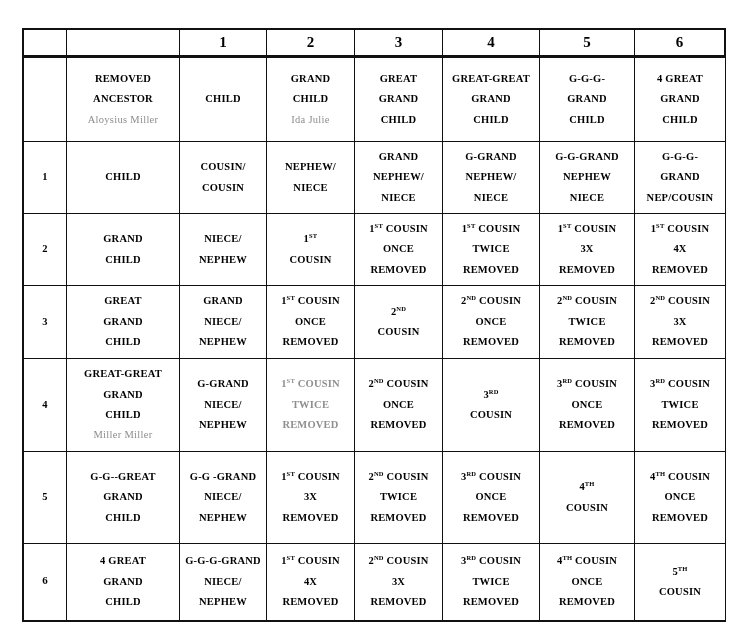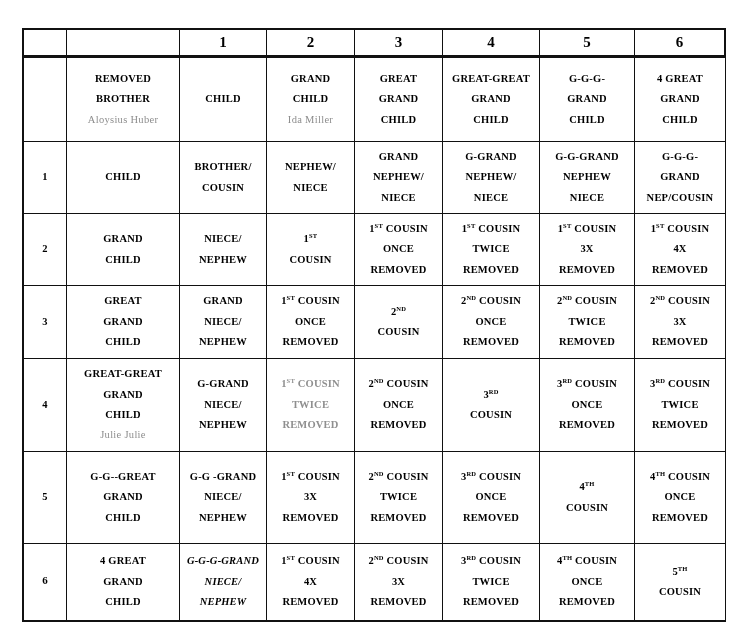--- a/index.html
+++ b/index.html
@@ -145,30 +145,30 @@
           <td style="width: 88px;">2</td>
           <td style="width: 88px;">3</td>
           <td style="width: 97px;">4</td>
           <td style="width: 95px;">5</td>
           <td class="last-col" style="width: 91px;">6</td>
         </tr>
         <tr class="r-ancestor body-row-0">
           <td class="rownum first-col blank" style="width: 45px;"></td>
           <td class="valign-mid" style="width: 113px;">
             <span class="cl">REMOVED</span>
-            <span class="cl">BROTHER</span>
-            <span class="cl gray">Aloysius Huber</span>
+            <span class="cl">ANCESTOR</span>
+            <span class="cl gray">Aloysius Miller</span>
           </td>
           <td class="valign-mid" style="width: 87px;">
             <span class="cl">CHILD</span>
           </td>
           <td class="valign-mid" style="width: 88px;">
             <span class="cl">GRAND</span>
             <span class="cl">CHILD</span>
-            <span class="cl gray">Ida Miller</span>
+            <span class="cl gray">Ida Julie</span>
           </td>
           <td class="valign-mid" style="width: 88px;">
             <span class="cl">GREAT</span>
             <span class="cl">GRAND</span>
             <span class="cl">CHILD</span>
           </td>
           <td class="valign-mid" style="width: 97px;">
             <span class="cl">GREAT-GREAT</span>
             <span class="cl">GRAND</span>
             <span class="cl">CHILD</span>
@@ -183,21 +183,21 @@
             <span class="cl">GRAND</span>
             <span class="cl">CHILD</span>
           </td>
         </tr>
         <tr class="r1">
           <td class="rownum first-col" style="width: 45px;">1</td>
           <td class="valign-low" style="width: 113px;">
             <span class="cl">CHILD</span>
           </td>
           <td class="valign-top" style="width: 87px;">
-            <span class="cl">BROTHER/</span>
+            <span class="cl">COUSIN/</span>
             <span class="cl">COUSIN</span>
           </td>
           <td class="valign-top" style="width: 88px;">
             <span class="cl">NEPHEW/</span>
             <span class="cl">NIECE</span>
           </td>
           <td class="valign-top" style="width: 88px;">
             <span class="cl">GRAND</span>
             <span class="cl">NEPHEW/</span>
             <span class="cl">NIECE</span>
@@ -289,21 +289,21 @@
             <span class="cl">3X</span>
             <span class="cl">REMOVED</span>
           </td>
         </tr>
         <tr class="r4">
           <td class="rownum first-col" style="width: 45px;">4</td>
           <td class="valign-top" style="width: 113px;">
             <span class="cl">GREAT-GREAT</span>
             <span class="cl">GRAND</span>
             <span class="cl">CHILD</span>
-            <span class="cl gray">Julie Julie</span>
+            <span class="cl gray">Miller Miller</span>
           </td>
           <td class="valign-top" style="width: 87px;">
             <span class="cl">G-GRAND</span>
             <span class="cl">NIECE/</span>
             <span class="cl">NEPHEW</span>
           </td>
           <td class="valign-top graycell" style="width: 88px;">
             <span class="cl">1<sup>ST</sup> COUSIN</span>
             <span class="cl">TWICE</span>
             <span class="cl">REMOVED</span>
@@ -365,21 +365,21 @@
             <span class="cl">REMOVED</span>
           </td>
         </tr>
         <tr class="r6 last-row">
           <td class="rownum first-col small" style="width: 45px;">6</td>
           <td class="valign-top" style="width: 113px;">
             <span class="cl">4 GREAT</span>
             <span class="cl">GRAND</span>
             <span class="cl">CHILD</span>
           </td>
-          <td class="valign-top" style="width: 87px; font-style: italic;">
+          <td class="valign-top" style="width: 87px;">
             <span class="cl">G-G-G-GRAND</span>
             <span class="cl">NIECE/</span>
             <span class="cl">NEPHEW</span>
           </td>
           <td class="valign-top" style="width: 88px;">
             <span class="cl">1<sup>ST</sup> COUSIN</span>
             <span class="cl">4X</span>
             <span class="cl">REMOVED</span>
           </td>
           <td class="valign-top" style="width: 88px;">

